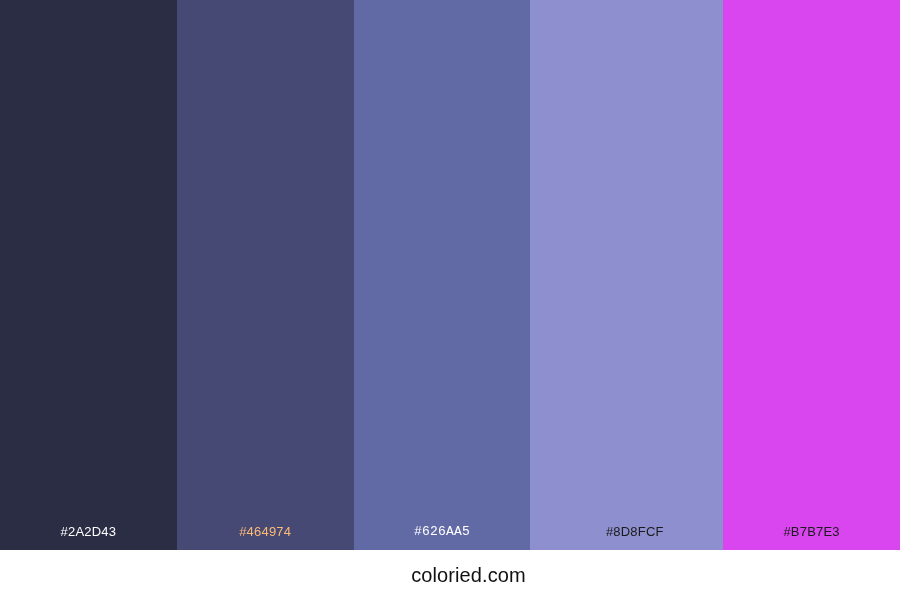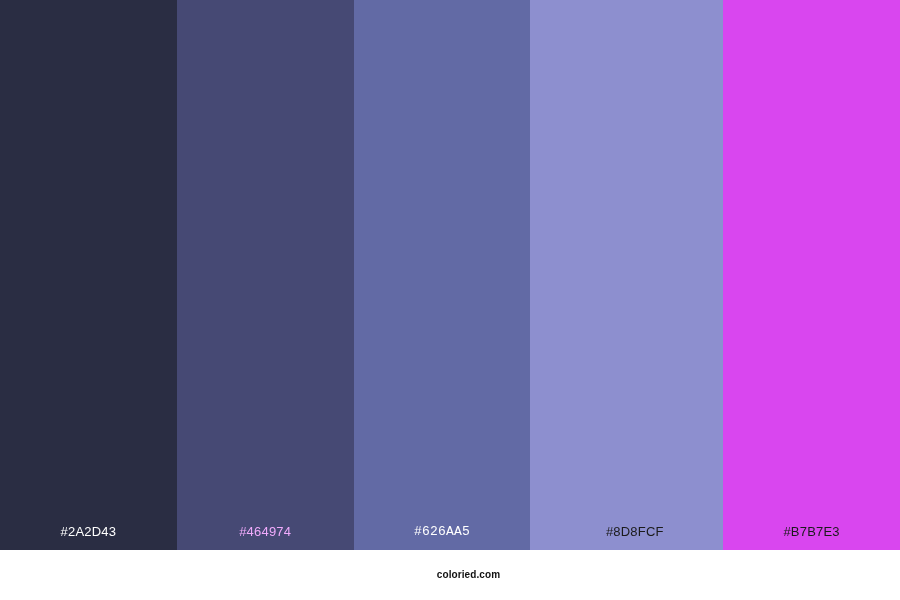--- a/index.html
+++ b/index.html
@@ -48,43 +48,43 @@
 
   .footer-bar {
     width: 900px;
     height: 50px;
     background: #ffffff;
     display: flex;
     align-items: center;
     justify-content: center;
   }
   .footer-text {
-    font-size: 10px;
-    font-weight: bold;
+    font-size: 20px;
+    font-weight: normal;
     color: #111111;
     font-family: "Liberation Sans", sans-serif;
     letter-spacing: 0.1px;
     line-height: 1;
     user-select: none;
     margin-left: 37px;
   }
 </style>
 </head>
 <body style="background-color: rgb(255, 255, 255);">
 
 <div class="palette-page">
 
   <div class="swatch-strip">
 
     <div class="swatch" style="background-color: rgb(42, 45, 67);">
       <span class="swatch-label label-light" style="color: rgb(255, 255, 255);">#2A2D43</span>
     </div>
 
     <div class="swatch" style="background-color: rgb(70, 73, 116);">
-      <span class="swatch-label label-light" style="color: #f0abfc;">#464974</span>
+      <span class="swatch-label label-light" style="color: #fdba74;">#464974</span>
     </div>
 
     <div class="swatch" style="background-color: rgb(98, 106, 165);">
       <span class="swatch-label label-light" style="color: rgb(255, 255, 255); font-family: Liberation Mono, monospace;">#626AA5</span>
     </div>
 
     <div class="swatch" style="background-color: rgb(141, 143, 207); padding-left: 16px;">
       <span class="swatch-label label-dark" style="color: rgb(27, 27, 27);">#8D8FCF</span>
     </div>
 

